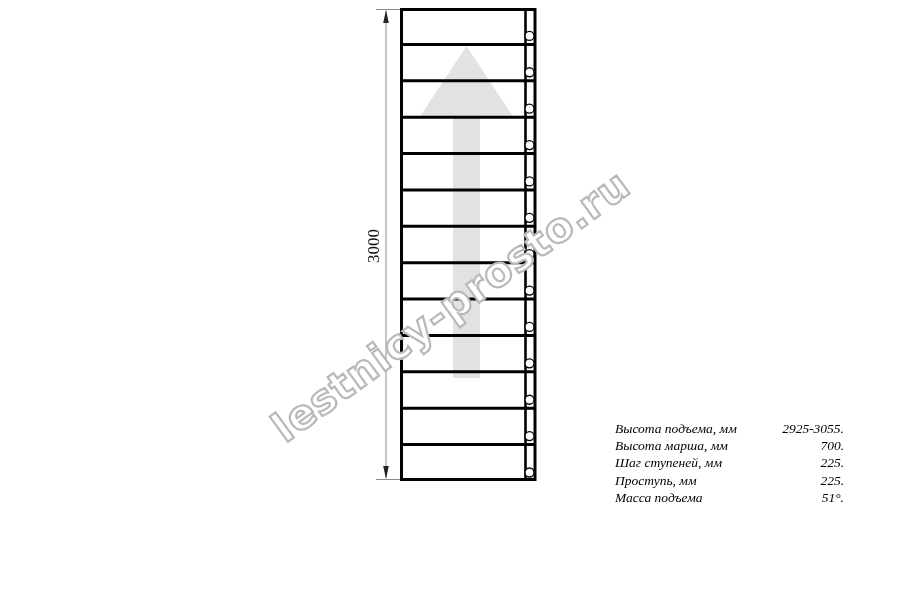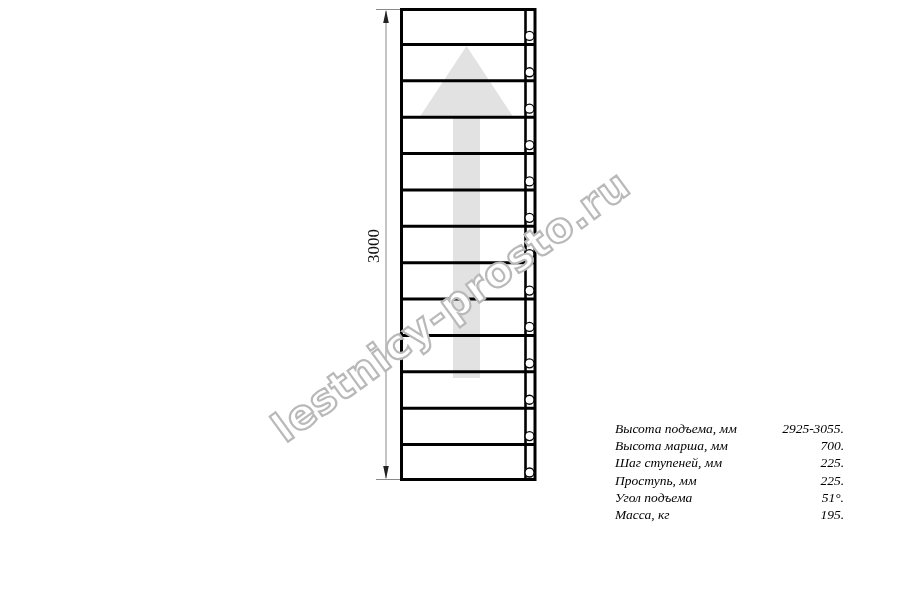--- a/index.html
+++ b/index.html
@@ -122,22 +122,18 @@
     </div>
     <div class="spec-row">
       <span class="spec-label">Шаг ступеней, мм</span>
       <span class="spec-value">225.</span>
     </div>
     <div class="spec-row">
       <span class="spec-label">Проступь, мм</span>
       <span class="spec-value">225.</span>
     </div>
     <div class="spec-row">
-      <span class="spec-label">Угол подъема</span>
+      <span class="spec-label">Масса подъема</span>
       <span class="spec-value">51°.</span>
-    </div>
-    <div class="spec-row">
-      <span class="spec-label">Масса, кг</span>
-      <span class="spec-value">195.</span>
     </div>
   </div>
 
 </div>
 
 </body></html>

